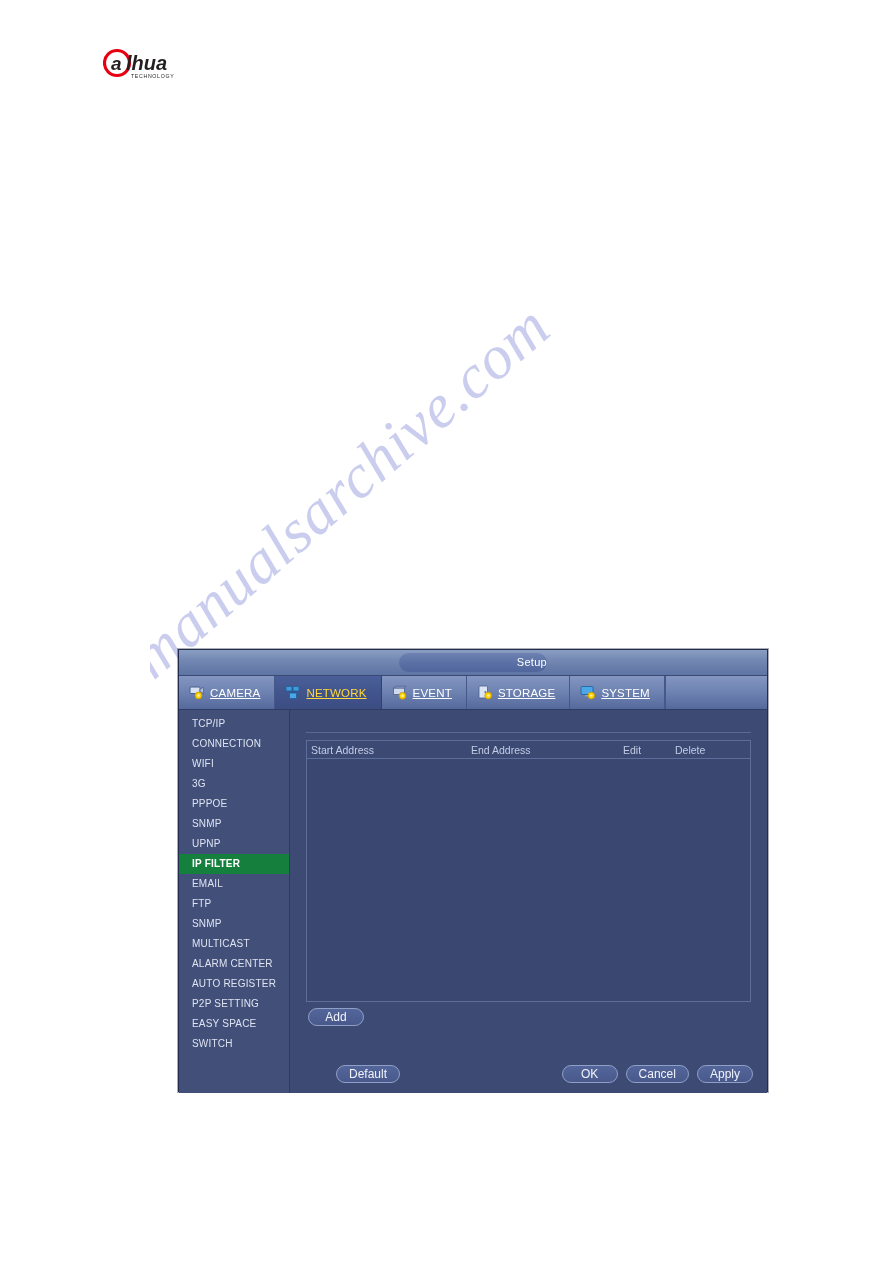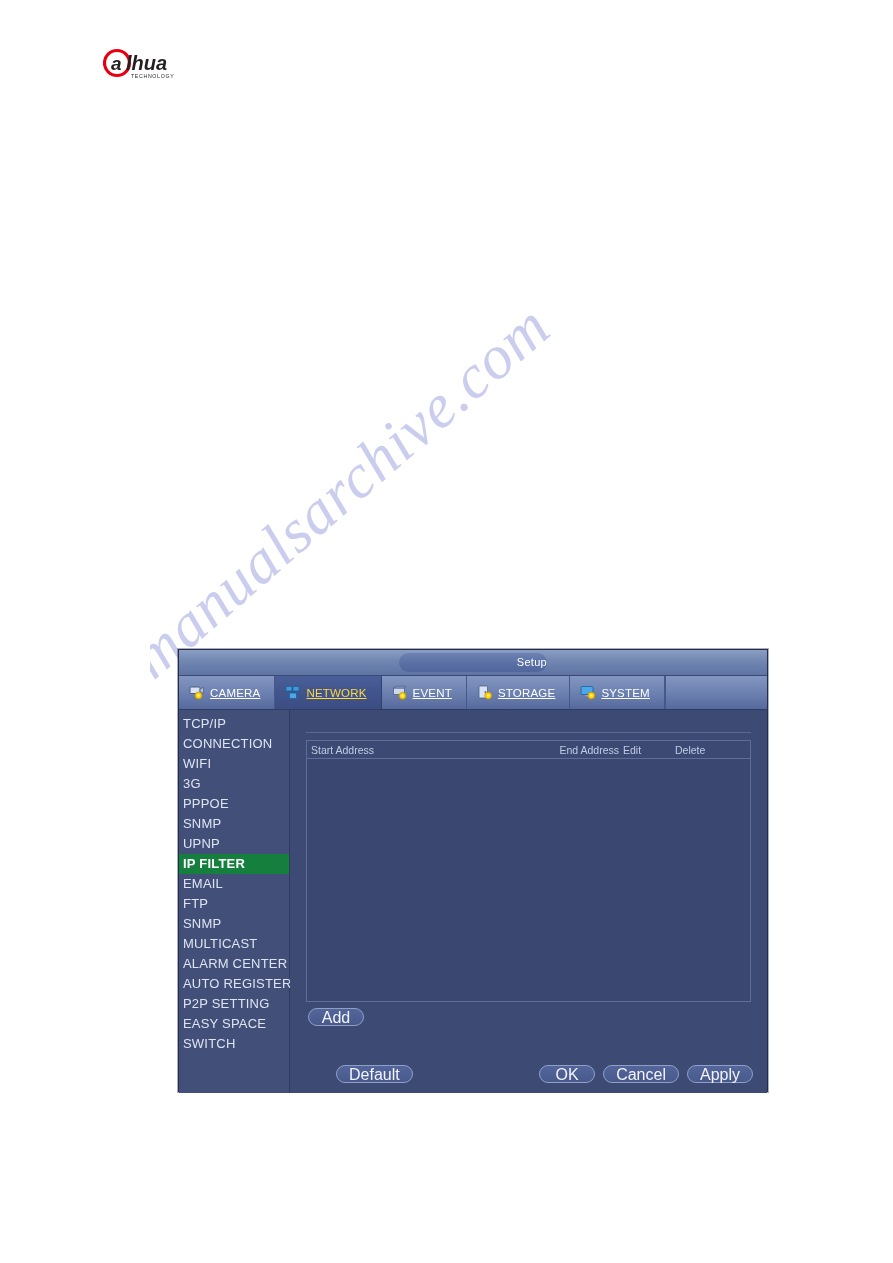--- a/index.html
+++ b/index.html
@@ -150,23 +150,23 @@
   .sidebar {
     width: 110px;
     flex: 0 0 110px;
     background: #414f79;
     border-right: 1px solid #2e3a60;
     padding-top: 4px;
   }
   .side-item {
     height: 20px;
     line-height: 20px;
-    padding-left: 4px;
+    padding-left: 13px;
     color: #dfe4f2;
-    font-size: 13px;
+    font-size: 10px;
     letter-spacing: .2px;
     cursor: default;
     white-space: nowrap;
   }
   .side-item.active {
     background: #15803d;
     color: #ffffff;
     font-weight: bold;
   }
 
@@ -234,38 +234,38 @@
     display: flex;
     height: 17px;
     align-items: center;
     border-bottom: 1px solid #5d6e9b;
     background: #3c4a73;
     color: #c2cbe6;
     font-size: 10.5px;
   }
   .th { padding-left: 4px; box-sizing: border-box; white-space: nowrap; }
   .th.c-start  { width: 160px; }
-  .th.c-end    { width: 152px; text-align: right; }
+  .th.c-end    { width: 152px; }
   .th.c-edit   { width: 52px; }
   .th.c-delete { width: 56px; }
   .tbody { height: calc(100% - 18px); }
 
   
   .btn {
     display: inline-block;
     height: 18px;
     line-height: 17px;
     padding: 0 12px;
     min-width: 46px;
     text-align: center;
     border: 1px solid #8fa0c7;
     border-radius: 9px;
     background: linear-gradient(180deg, #53659a 0%, #49598c 100%);
     color: #f1f4fb;
-    font-size: 16px;
+    font-size: 12px;
     cursor: pointer;
     box-sizing: border-box;
     user-select: none;
   }
 
   .add-row { margin: 6px 2px 0 4px; }
   .btn-add { min-width: 56px; }
 
   .footer {
     position: absolute;

